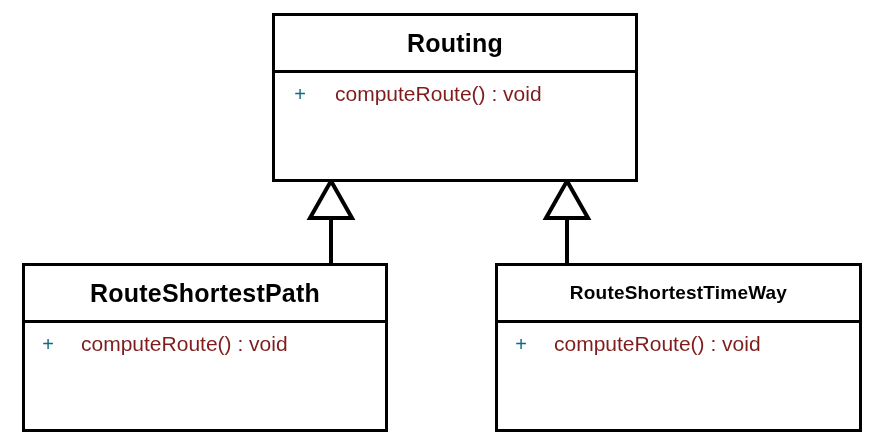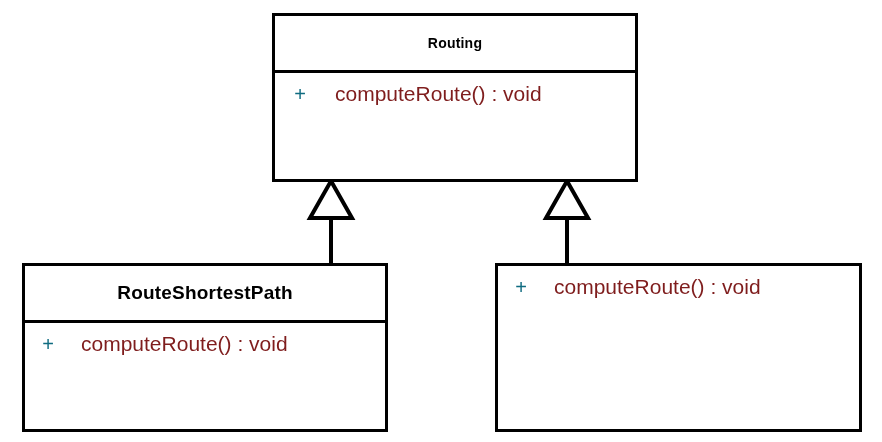--- a/index.html
+++ b/index.html
@@ -66,33 +66,33 @@
   }
 
   
   #class-routing {
     left: 272px;
     top: 13px;
     width: 366px;
     height: 169px;
   }
   #class-routing .class-name-compartment { height: 57px; }
-  #class-routing .class-name { font-size: 14px; }
+  #class-routing .class-name { font-size: 25px; }
   #class-routing .member-row { padding-left: 14px; }
   #class-routing .member-visibility { width: 22px; font-size: 20px; }
   #class-routing .member-signature { font-size: 21px; margin-left: 24px; }
 
   #class-route-shortest-path {
     left: 22px;
     top: 263px;
     width: 366px;
     height: 169px;
   }
   #class-route-shortest-path .class-name-compartment { height: 57px; }
-  #class-route-shortest-path .class-name { font-size: 19px; }
+  #class-route-shortest-path .class-name { font-size: 25px; }
   #class-route-shortest-path .member-row { padding-left: 12px; }
   #class-route-shortest-path .member-visibility { width: 22px; font-size: 20px; }
   #class-route-shortest-path .member-signature { font-size: 21px; margin-left: 22px; }
 
   #class-route-shortest-time-way {
     left: 495px;
     top: 263px;
     width: 367px;
     height: 169px;
   }
@@ -150,20 +150,23 @@
     </div>
     <div class="members-compartment">
       <div class="member-row">
         <span class="member-visibility">+</span>
         <span class="member-signature">computeRoute() : void</span>
       </div>
     </div>
   </div>
 
   <div class="uml-class" id="class-route-shortest-time-way">
+    <div class="class-name-compartment">
+      <span class="class-name">RouteShortestTimeWay</span>
+    </div>
     <div class="members-compartment">
       <div class="member-row">
         <span class="member-visibility">+</span>
         <span class="member-signature">computeRoute() : void</span>
       </div>
     </div>
   </div>
 
 </div>
 

